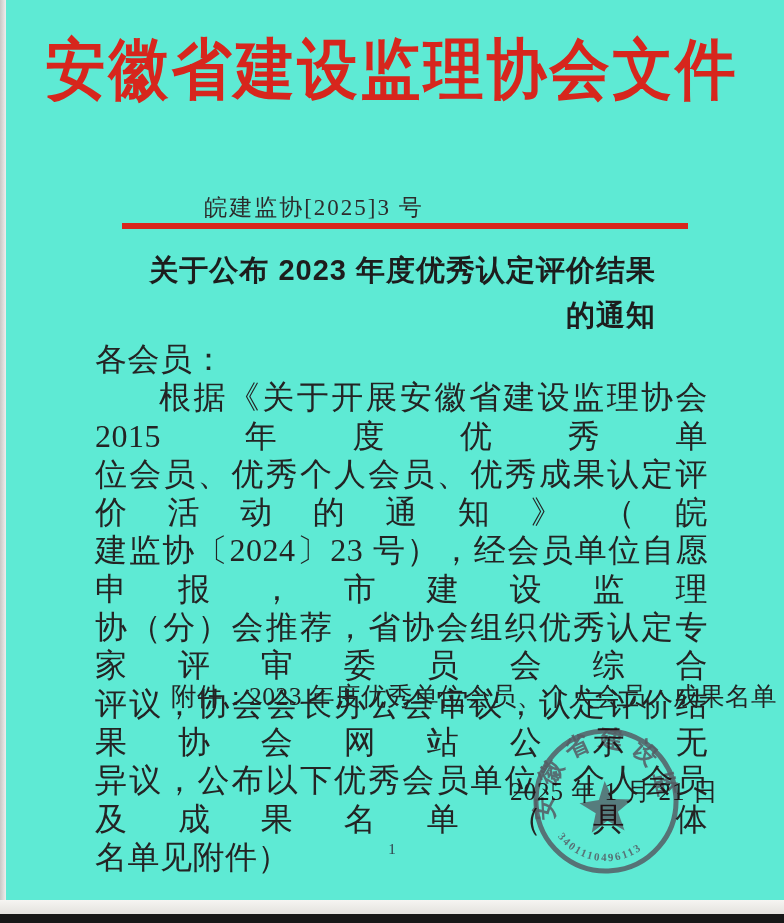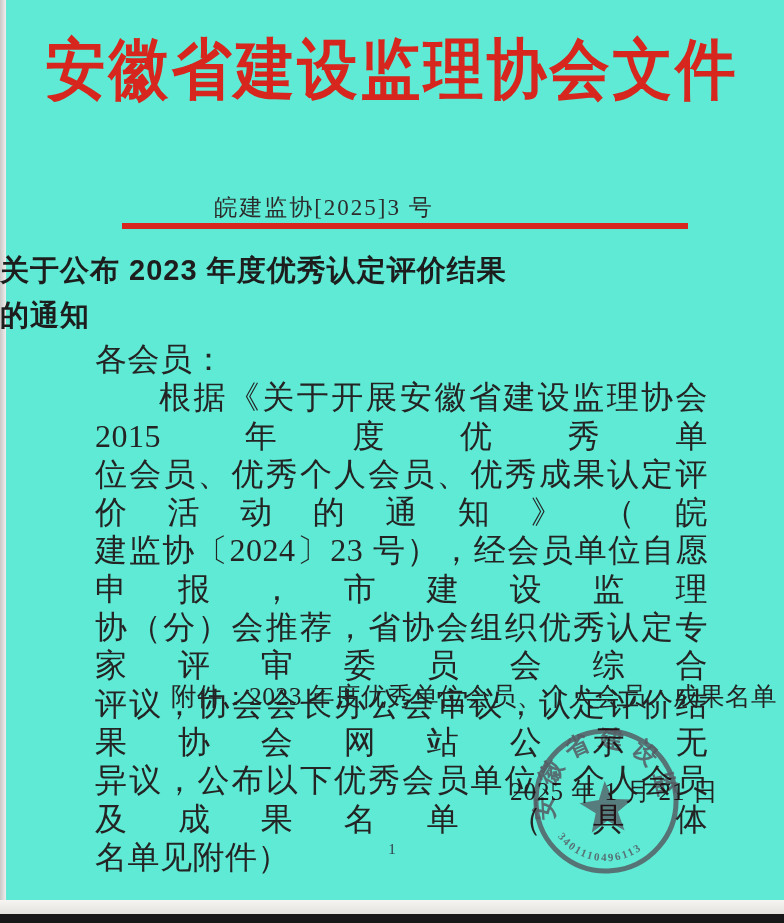--- a/index.html
+++ b/index.html
@@ -30,32 +30,32 @@
   .header-title {
     position: absolute; left: 0; top: 26px; width: 784px;
     text-align: center;
     font-size: 60px; font-weight: 900; letter-spacing: 3px;
     color: #d7261d;
     transform: scaleY(1.1);
     transform-origin: center top;
     white-space: nowrap;
   }
   .doc-number {
-    position: absolute; left: 12px; top: 192px; width: 624px;
+    position: absolute; left: 2px; top: 192px; width: 624px;
     text-align: center;
     font-size: 23px; color: #2c2c2c; letter-spacing: 2px;
     white-space: nowrap;
   }
   .red-rule {
     position: absolute; left: 122px; top: 223px; width: 566px; height: 6px;
     background: #d7261d;
   }
   .doc-title-line {
     position: absolute; left: 0; width: 656px;
-    text-align: left;
+    text-align: right;
     font-family: "Liberation Sans", "DejaVu Sans", sans-serif;
     font-weight: 700; font-size: 29px; color: #1d1d1d;
     letter-spacing: 1px; white-space: nowrap;
   }
   .doc-title-1 { top: 251px; }
   .doc-title-2 { top: 296px; }
   
   .body-block {
     position: absolute; left: 95px; top: 340px; width: 613px;
     font-size: 32px; line-height: 38.3px; color: #242424;

